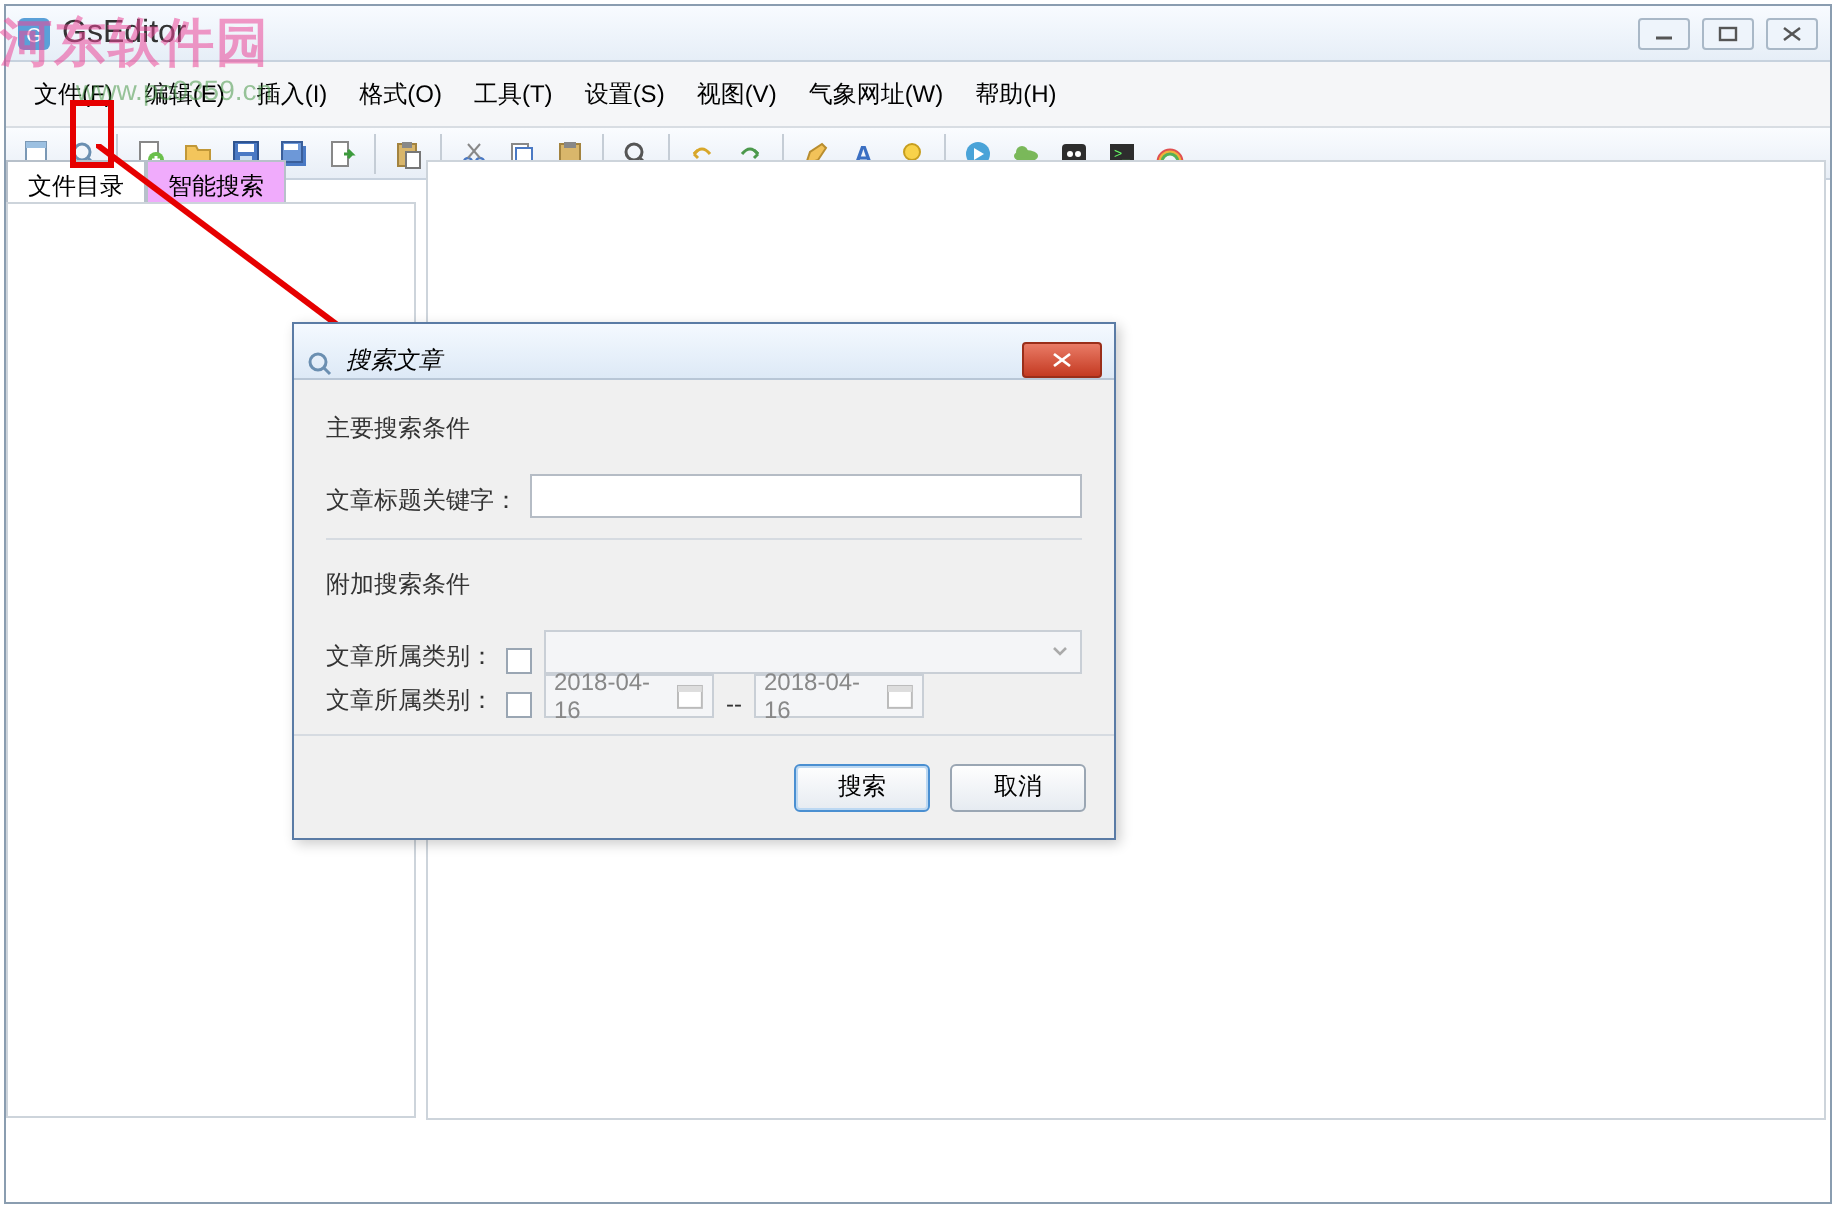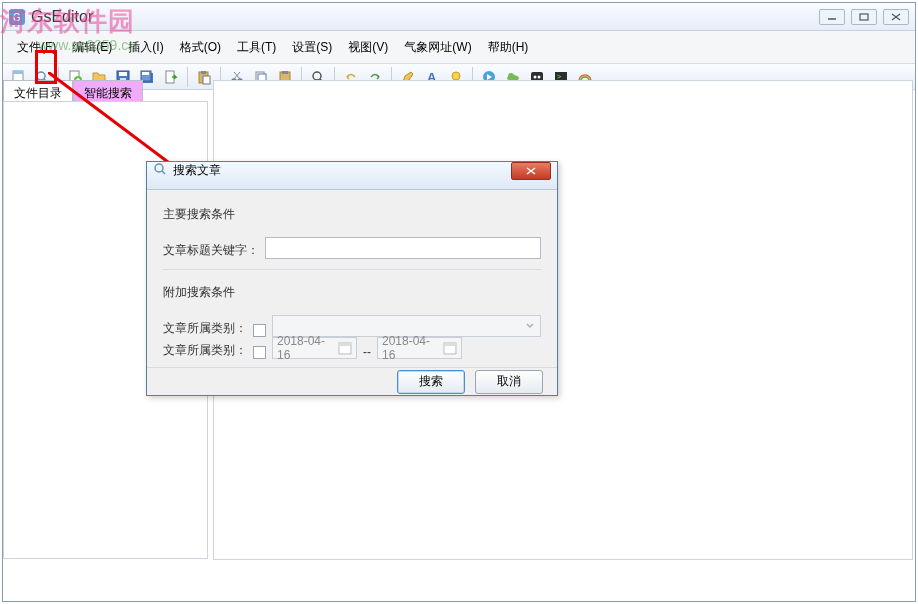--- a/index.html
+++ b/index.html
@@ -37,34 +37,34 @@
 .watermark { position: absolute; left: 0; top: 4px; font-size: 26px; font-weight: bold; opacity: 0.55; pointer-events: none; }
 .wm-cn { color: #ec4899; letter-spacing: 1px; text-align: right; }
 .wm-url { color: #4a994a; font-size: 14px; font-weight: normal; display: block; margin-top: -2px; margin-left: 38px; }
 
 
 .red-box { position: absolute; left: 35px; top: 50px; width: 22px; height: 34px; border: 3px solid #e60000; }
 .red-arrow { position: absolute; left: 48px; top: 72px; pointer-events:none; }
 
 
 .dialog { position: absolute; left: 146px; top: 161px; width: 412px; border: 1px solid #5a7ba5; background: #f0f0f0; box-shadow: 2px 2px 6px rgba(0,0,0,.2); }
-.dlg-title { height: 28px; background: linear-gradient(#f4f9ff,#dde9f6); display: flex; align-items: flex-start; padding: 0 6px; border-bottom: 1px solid #b8c6d6; }
+.dlg-title { height: 28px; background: linear-gradient(#f4f9ff,#dde9f6); display: flex; align-items: flex-end; padding: 0 6px; border-bottom: 1px solid #b8c6d6; font-style: italic; }
 .dlg-title .dlg-icon { width: 14px; height: 14px; margin-right: 6px; }
 .dlg-title .dlg-text { font-size: 12px; flex: 1; }
 .dlg-close { width: 40px; height: 18px; background: linear-gradient(#e97b66,#c43a22); border: 1px solid #9a2e1a; border-radius: 2px; display: flex; align-items: center; justify-content: center; color: #fff; font-size: 11px; }
 .dlg-body { padding: 12px 16px 8px; font-size: 12px; color: #333; }
 .section-title { margin: 4px 0 14px; }
 .form-row { display: flex; align-items: flex-end; gap: 6px; }
 .form-row label { white-space: nowrap; }
 .text-input { flex: 1; height: 22px; border: 1px solid #b5bcc5; background: #fff; padding: 0 4px; font-size: 12px; }
 .combo { flex: 1; height: 22px; border: 1px solid #c9cfd6; background: #f4f5f7; color: #999; display: flex; align-items: center; justify-content: flex-end; padding: 0 6px; }
 .date-input { width: 85px; height: 22px; border: 1px solid #c9cfd6; background: #f4f5f7; color: #888; display: flex; align-items: center; padding: 0 4px; justify-content: space-between; font-size: 12px; }
 .date-input .cal { width: 14px; height: 14px; }
 .divider { height: 1px; background: #d6dbe1; margin: 10px 0 14px; }
-.dlg-footer { height: 28px; border-top: 1px solid #d6dbe1; background: #f0f0f0; display: flex; align-items: center; justify-content: flex-end; padding: 0 14px; gap: 10px; }
+.dlg-footer { height: 52px; border-top: 1px solid #d6dbe1; background: #f0f0f0; display: flex; align-items: center; justify-content: flex-end; padding: 0 14px; gap: 10px; }
 .dlg-btn { min-width: 68px; height: 24px; border: 1px solid #9aa6b3; background: linear-gradient(#fefefe,#e6ebf1); border-radius: 3px; font-size: 12px; display: flex; align-items: center; justify-content: center; }
 .dlg-btn.primary { border-color: #4a8fd1; box-shadow: 0 0 0 1px #bcd8f2 inset; }
 .chk { width: 13px; height: 13px; border: 1px solid #9aa6b3; background: #fff; }
 </style>
 </head>
 <body>
 
 <div class="main-window">
 
   <div class="titlebar">

